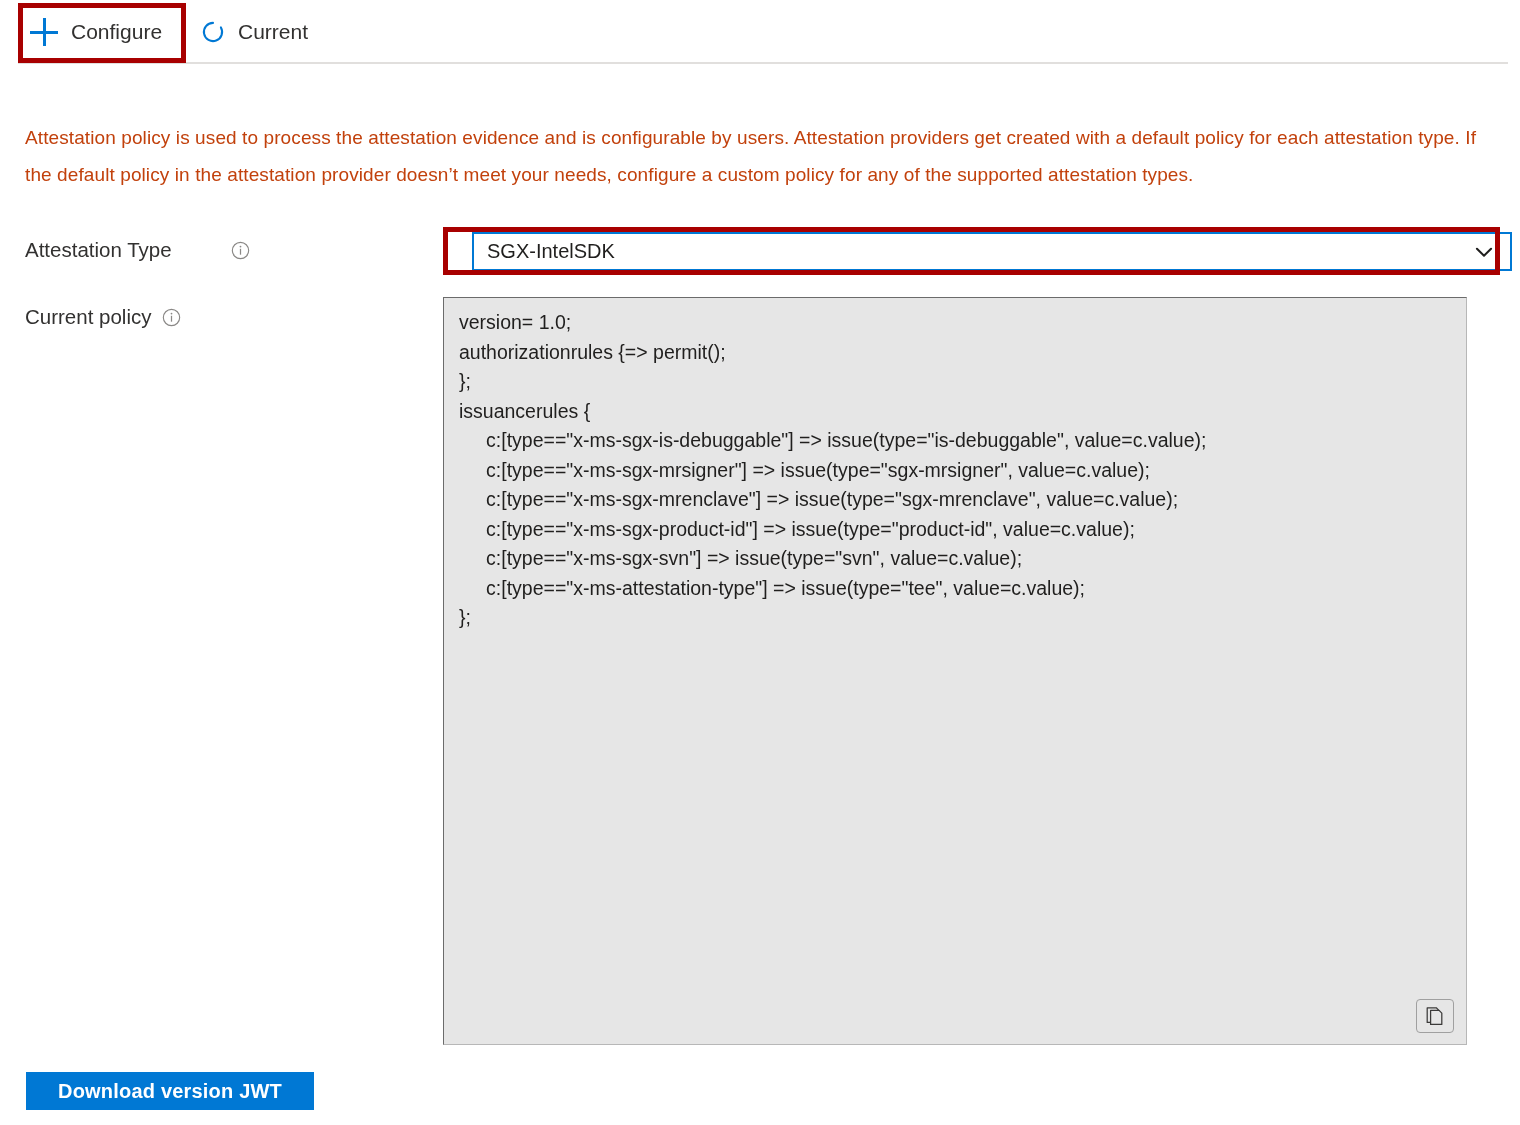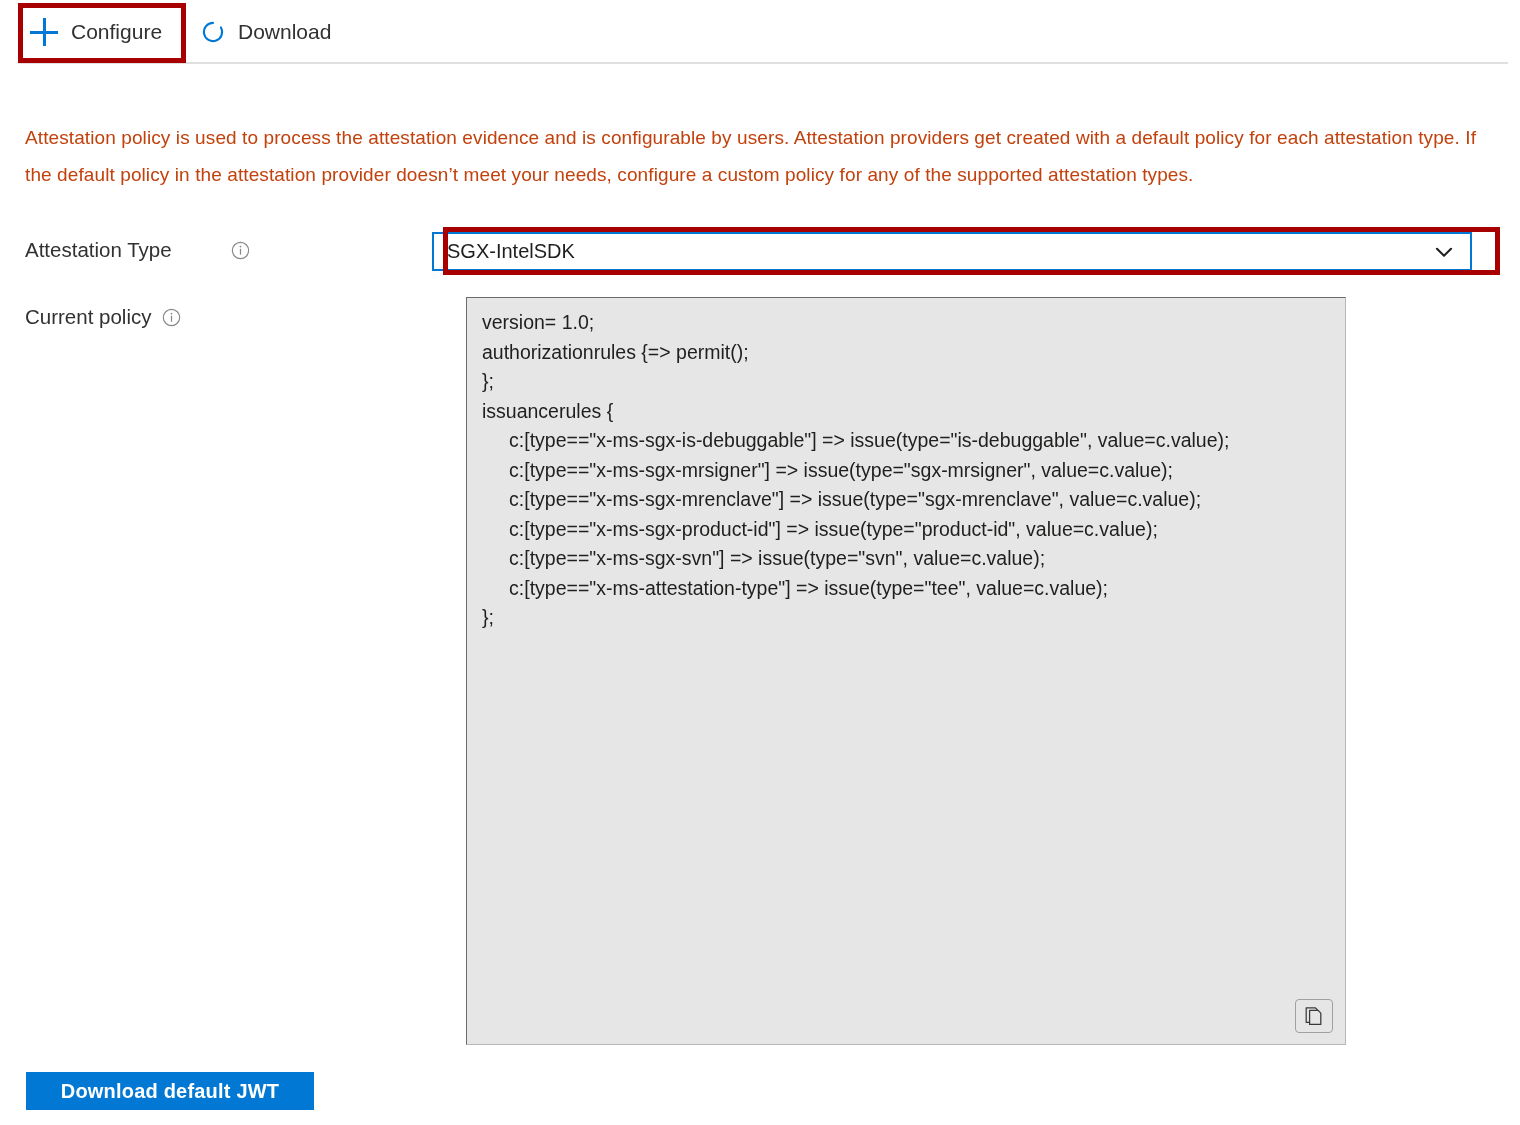--- a/index.html
+++ b/index.html
@@ -116,21 +116,21 @@
   .info-icon {
     width: 19px; height: 19px;
     margin-left: 11px;
     flex: 0 0 auto;
     display: block;
   }
 
   
   #attestation-type-select {
     position: absolute;
-    left: 432px; top: 232px;
+    left: 472px; top: 232px;
     width: 1040px; height: 39px;
     box-sizing: border-box;
     border: 2px solid #0078d4;
     background: #ffffff;
     display: flex;
     align-items: center;
     cursor: pointer;
   }
   #attestation-type-value {
     font-size: 20px;
@@ -143,22 +143,22 @@
   .chevron-icon {
     width: 26px; height: 26px;
     margin-right: 13px;
     flex: 0 0 auto;
     display: block;
   }
 
   
   #current-policy-box {
     position: absolute;
-    left: 466px; top: 297px;
-    width: 880px; height: 748px;
+    left: 443px; top: 297px;
+    width: 1024px; height: 748px;
     box-sizing: border-box;
     background: #e6e6e6;
     border: 1px solid #b7b7b7;
     border-top-color: #6b6b6b;
     border-left-color: #6b6b6b;
     overflow: hidden;
   }
   #current-policy-text {
     position: absolute;
     left: 15px; top: 10px;
@@ -211,21 +211,21 @@
     <span class="plus-icon"></span>
     <span class="toolbar-label">Configure</span>
   </button>
 
   <button class="toolbar-btn" id="refresh-button">
     <span>
       <svg class="refresh-icon" viewBox="0 0 24 24" fill="none">
         <path d="M12 3.6 A8.4 8.4 0 1 0 19.3 7.8" stroke="#0078d4" stroke-width="1.9" stroke-linecap="round"></path>
       </svg>
     </span>
-    <span class="toolbar-label">Download</span>
+    <span class="toolbar-label">Current</span>
   </button>
 
   <div id="toolbar-separator"></div>
 </div>
 
 <div class="red-box" id="configure-highlight"></div>
 
 <p id="description">Attestation policy is used to process the attestation evidence and is configurable by users. Attestation providers get created with a default policy for each attestation type. If the default policy in the attestation provider doesn’t meet your needs, configure a custom policy for any of the supported attestation types.</p>
 
 <div class="field-label" id="attestation-type-label">
@@ -277,13 +277,13 @@
   <button id="copy-policy-button">
     <span>
       <svg class="copy-icon" viewBox="0 0 22 22" fill="none">
         <path d="M3.2 2.8 H12.3 L14.6 5.1 V17.4 H3.2 Z" stroke="#3b3a39" stroke-width="1.25" stroke-linejoin="round" fill="#e6e6e6"></path>
         <path d="M6.6 5.4 H15.1 L17.8 8.1 V19.4 H6.6 Z" stroke="#3b3a39" stroke-width="1.25" stroke-linejoin="round" fill="#e6e6e6"></path>
       </svg>
     </span>
   </button>
 </div>
 
-<button id="download-policy-jwt-button">Download default JWT</button>
+<button id="download-policy-jwt-button">Download version JWT</button>
 
 </body></html>

